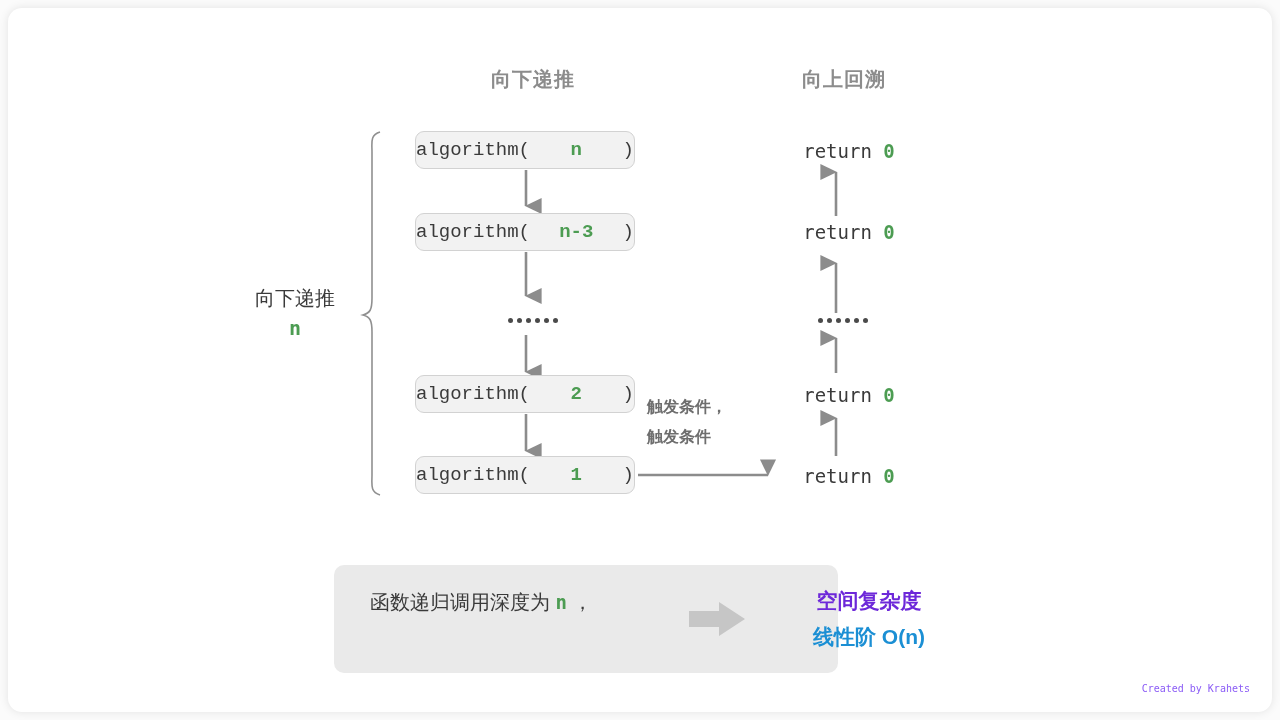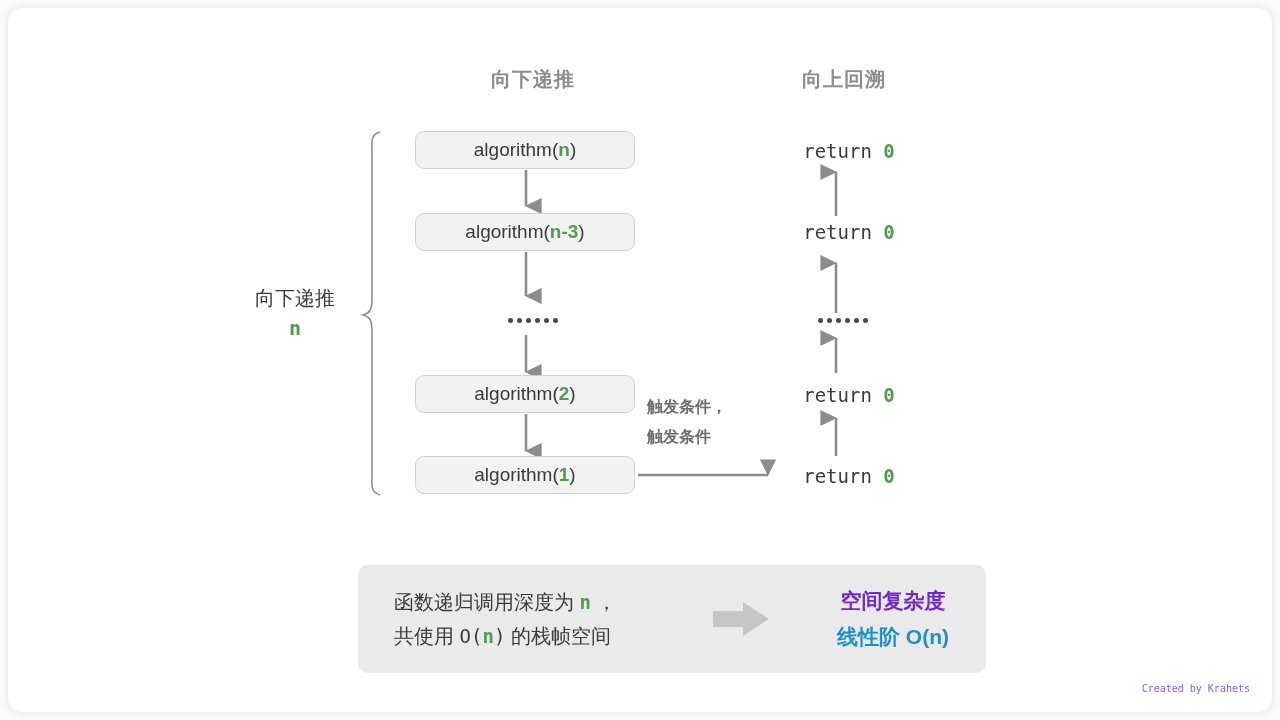--- a/index.html
+++ b/index.html
@@ -40,22 +40,22 @@
   
   .call-box {
     width: 220px;
     height: 38px;
     box-sizing: border-box;
     background: #f2f2f2;
     border: 1px solid #d2d2d2;
     border-radius: 9px;
     display: flex;
     align-items: center;
-    justify-content: center;
-    font-family: Liberation Sans, sans-serif;
+    justify-content: space-between;
+    font-family: Liberation Mono, monospace;
     font-size: 19px;
     color: #3a3a3a;
     white-space: nowrap;
   }
   .call-box .arg {
     color: #4c9c52;
     font-weight: bold;
   }
 
   
@@ -119,25 +119,24 @@
     color: #6e6e6e;
     line-height: 30px;
     white-space: nowrap;
   }
 
   
   #summary-panel {
     position: absolute;
     left: 326px;
     top: 557px;
-    width: 628px;
+    width: 504px;
     height: 108px;
     background: #eaeaea;
     border-radius: 10px;
-    margin-left: 24px;
   }
   #summary-left {
     position: absolute;
     left: 36px;
     top: 20px;
     font-size: 20px;
     color: #3a3a3a;
     line-height: 34px;
     white-space: nowrap;
   }
@@ -306,25 +305,20 @@
   </div>
 
   <div id="summary-panel">
 
     <div id="summary-left">
       <div>
         <span>函数递归调用深度为</span>
         <span class="g">n</span>
         <span>，</span>
       </div>
-      <div>
-        <span>共使用</span>
-        <span class="mono">O(</span><span class="g">n</span><span class="mono">)</span>
-        <span>的栈帧空间</span>
-      </div>
     </div>
 
     <svg class="abs" style="left:355px; top:37px;" width="58" height="34" viewBox="0 0 58 34">
       <path d="M0,9 L30,9 L30,0 L56,17 L30,34 L30,25 L0,25 Z" fill="#c6c6c6"></path>
     </svg>
 
     <div id="summary-right">
       <span class="title">空间复杂度</span>
       <span class="value"><span>线性阶</span> <span class="mono">O(n)</span></span>
     </div>

